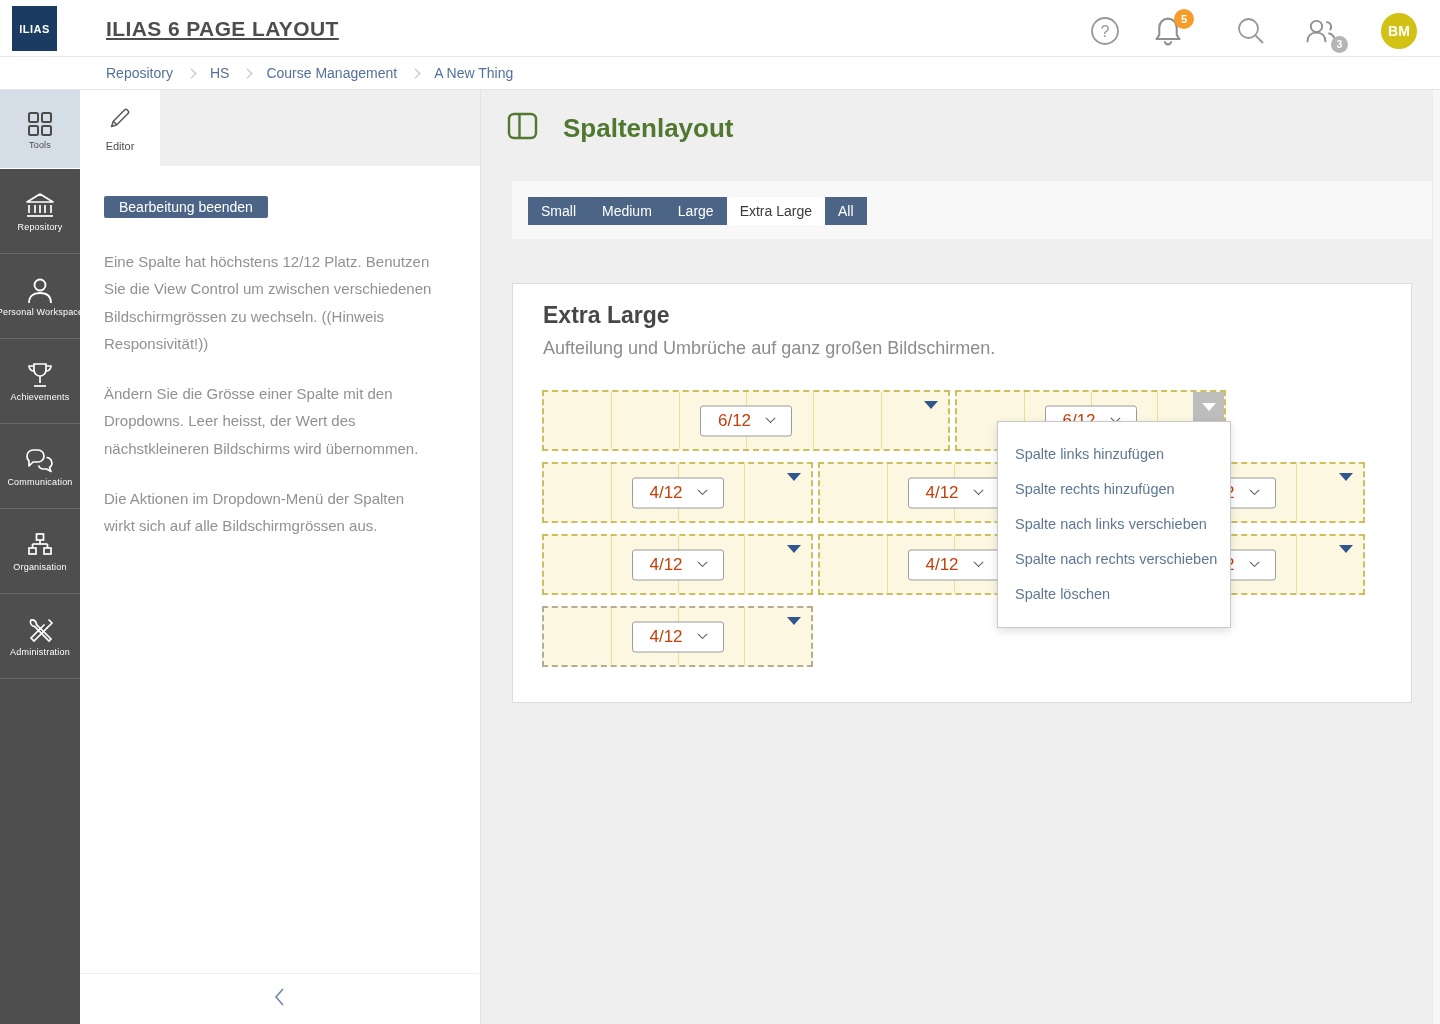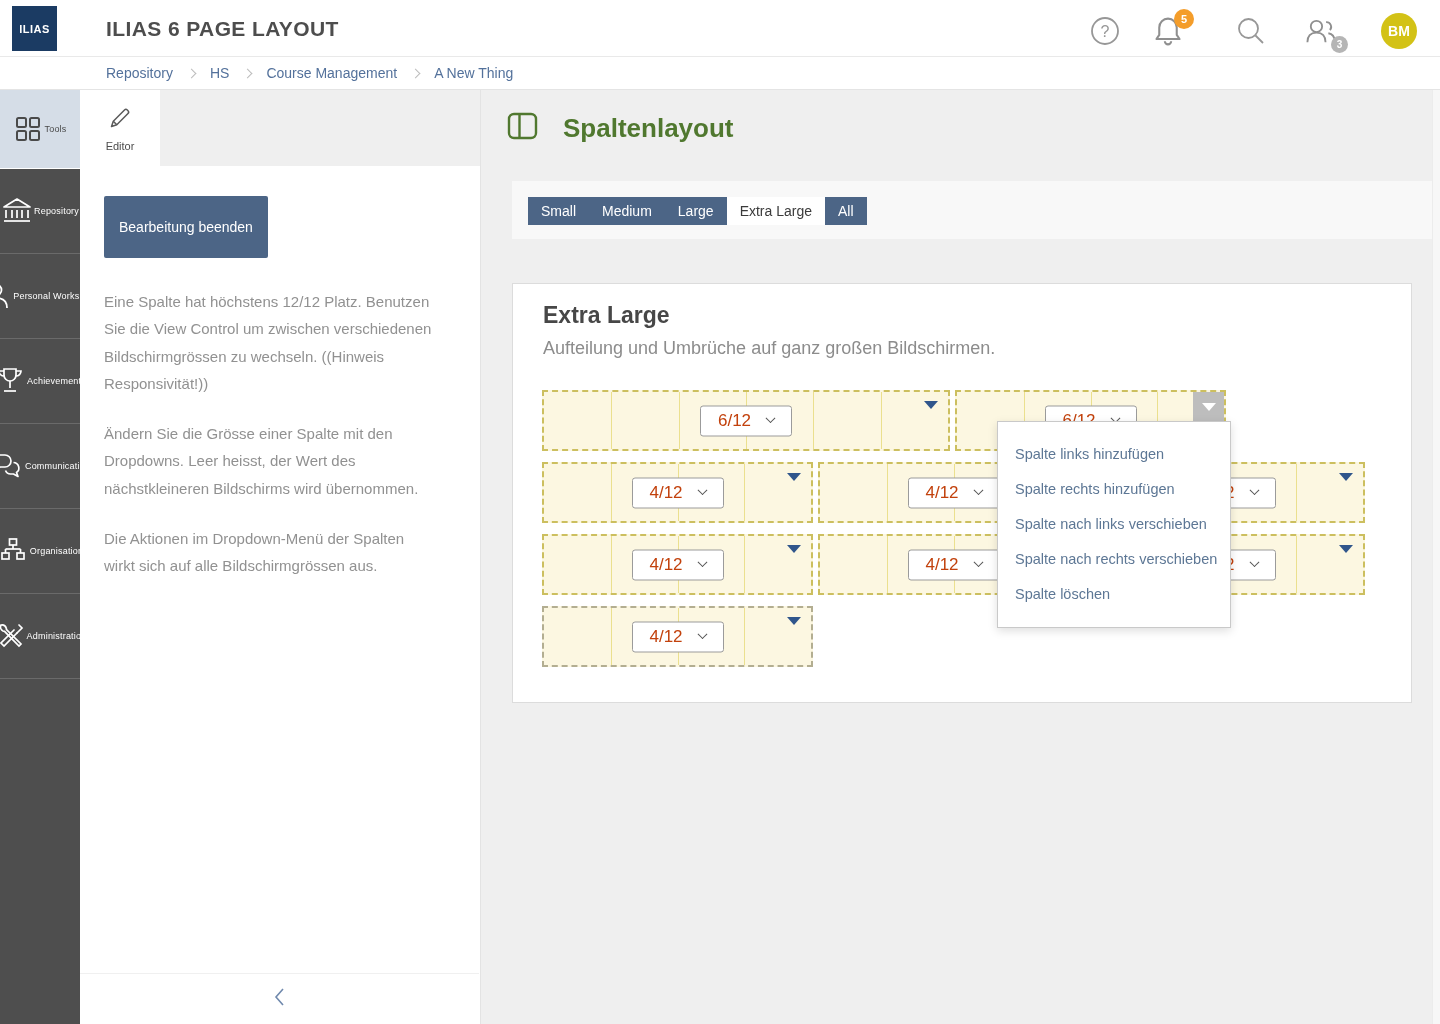--- a/index.html
+++ b/index.html
@@ -9,57 +9,57 @@
     background:#ffffff; position:relative; overflow:hidden;
     -webkit-font-smoothing: antialiased;
   }
   .viewport { position:absolute; inset:0; width:1440px; height:1024px; }
 
   
   .top-header { position:absolute; left:0; top:0; width:1440px; height:57px; background:#fff; border-bottom:1px solid #e9e9e9; z-index:40; }
   .logo { position:absolute; left:12px; top:6px; width:45px; height:45px; background:#1b3b63; color:#fff;
           display:flex; align-items:center; justify-content:center; font-size:11px; font-weight:bold; letter-spacing:.5px; }
   .app-title { position:absolute; left:106px; top:0; height:57px; display:flex; align-items:center;
-               font-size:21px; font-weight:bold; letter-spacing:.4px; color:#4d4d4d; }
+               font-size:21px; font-weight:bold; letter-spacing:.4px; color:#4d4d4d;text-decoration:underline; }
   .hdr-icon { position:absolute; top:15px; width:34px; height:34px; cursor:pointer; }
   .hdr-help   { left:1089px; }
   .hdr-bell   { left:1152px; }
   .hdr-search { left:1235px; }
   .hdr-people { left:1304px; }
   .badge { position:absolute; border-radius:50%; color:#fff; display:flex; align-items:center; justify-content:center; font-weight:bold; }
   .badge-orange { right:-8px; top:-6px; width:20px; height:20px; background:#f49d2a; font-size:11px; }
   .badge-gray   { right:-10px; bottom:-4px; width:17px; height:17px; background:#b5b5b5; font-size:10px; }
   .avatar { position:absolute; left:1381px; top:13px; width:36px; height:36px; border-radius:50%; background:#d3c216;
             color:#fff; display:flex; align-items:center; justify-content:center; font-size:14px; font-weight:bold; cursor:pointer; }
 
   
   .breadcrumb-bar { position:absolute; left:0; top:57px; width:1440px; height:33px; background:#fff;
                     border-bottom:1px solid #e4e4e4; display:flex; align-items:center; padding-left:106px; z-index:39; }
   .crumb { font-size:14px; color:#53719b; text-decoration:none; cursor:pointer; }
   .crumb-sep { width:7px; height:7px; border-top:1.5px solid #bcbcbc; border-right:1.5px solid #bcbcbc;
                transform:rotate(45deg); margin:0 15px; }
 
   
   .rail { position:absolute; left:0; top:90px; width:80px; height:934px; background:#4e4e4e; z-index:30; }
-  .rail-item { height:85px; background:#4e4e4e; color:#fff; display:flex; flex-direction:row;
+  .rail-item { height:85px; background:#4e4e4e; color:#fff; display:flex; flex-direction:column;
                align-items:center; justify-content:center; gap:1px; border-bottom:1px solid #6a6a6a; cursor:pointer; }
   .rail-item.active { height:79px; background:#d5dde7; color:#4a4a4a; border-bottom:1px solid #fff; }
   .rail-label { font-size:9px; letter-spacing:.2px; white-space:nowrap; }
   .rail-item svg { display:block; }
 
   
   .editor-panel { position:absolute; left:80px; top:90px; width:401px; height:934px; background:#fff;
                   border-right:1px solid #e3e3e3; z-index:20; }
   .panel-top { height:76px; background:#efefef; display:flex; }
   .editor-tab { width:80px; height:76px; background:#fff; display:flex; flex-direction:column; align-items:center;
                 justify-content:center; gap:5px; cursor:pointer; }
   .editor-tab-label { font-size:11px; color:#4c4c4c; }
   .panel-body { padding:30px 24px 0 24px; }
   .panel-heading { font-size:21px; font-weight:normal; color:#5a5a5a; margin-bottom:26px; }
-  .end-btn { display:inline-block; background:#4c6586; color:#fff; font-size:14px; padding:23px 15px;
+  .end-btn { display:inline-block; background:#4c6586; color:#fff; font-size:14px; padding:3px 15px;
              border:none; border-radius:2px; cursor:pointer; margin-bottom:30px; font-family:inherit; }
   .panel-body p { font-size:15px; color:#919191; line-height:1.82; margin-bottom:23px; max-width:334px; }
   .panel-footer { position:absolute; left:0; right:1px; bottom:0; height:51px; border-top:1px solid #f0f0f0;
                   display:flex; align-items:center; justify-content:center; background:#fff; }
   .collapse-btn { cursor:pointer; display:flex; }
 
   
   .main { position:absolute; left:481px; top:90px; right:0; bottom:0; background:#efefef; }
   .edge-strip { position:absolute; top:0; right:0; width:8px; height:100%; background:#f7f7f7; border-left:1px solid #ececec; }
   .page-title-row { position:absolute; left:26px; top:22px; display:flex; align-items:center; gap:25px; }

